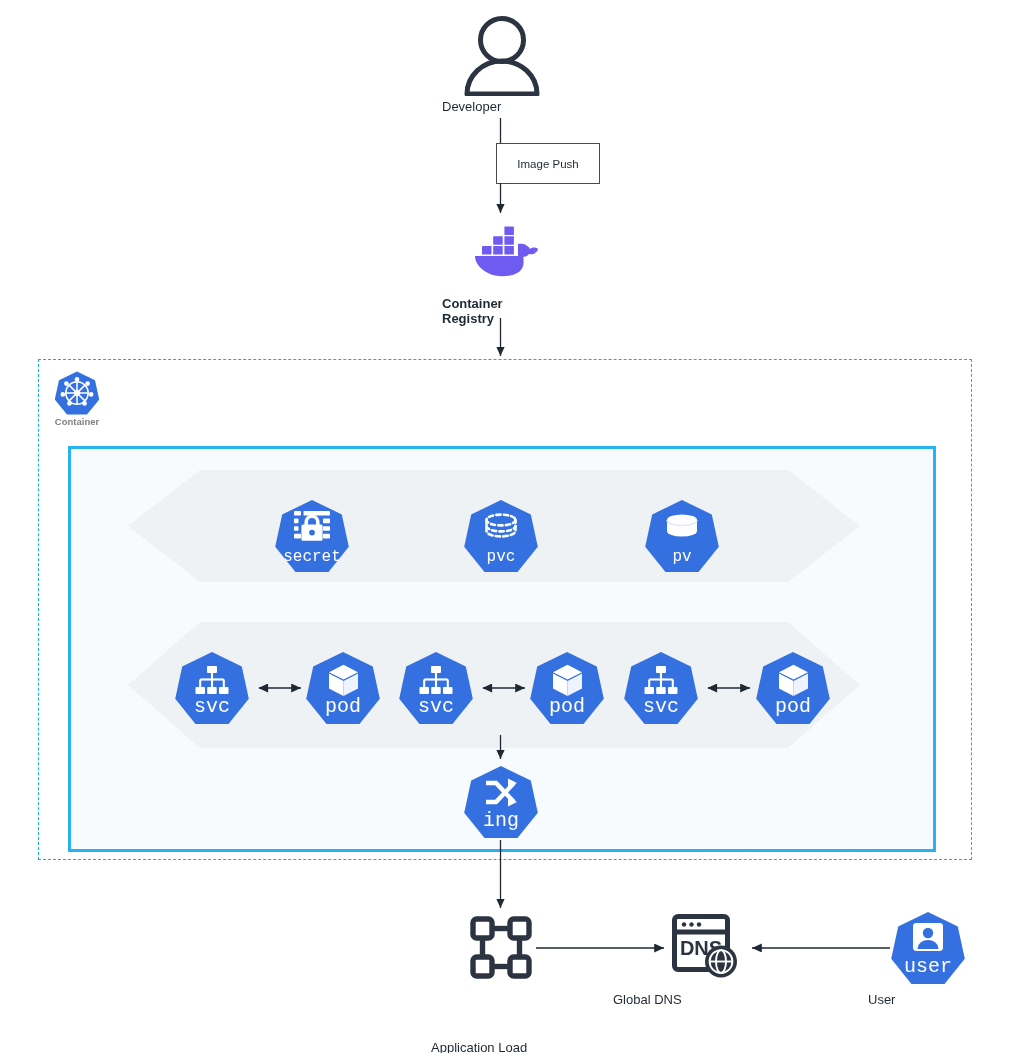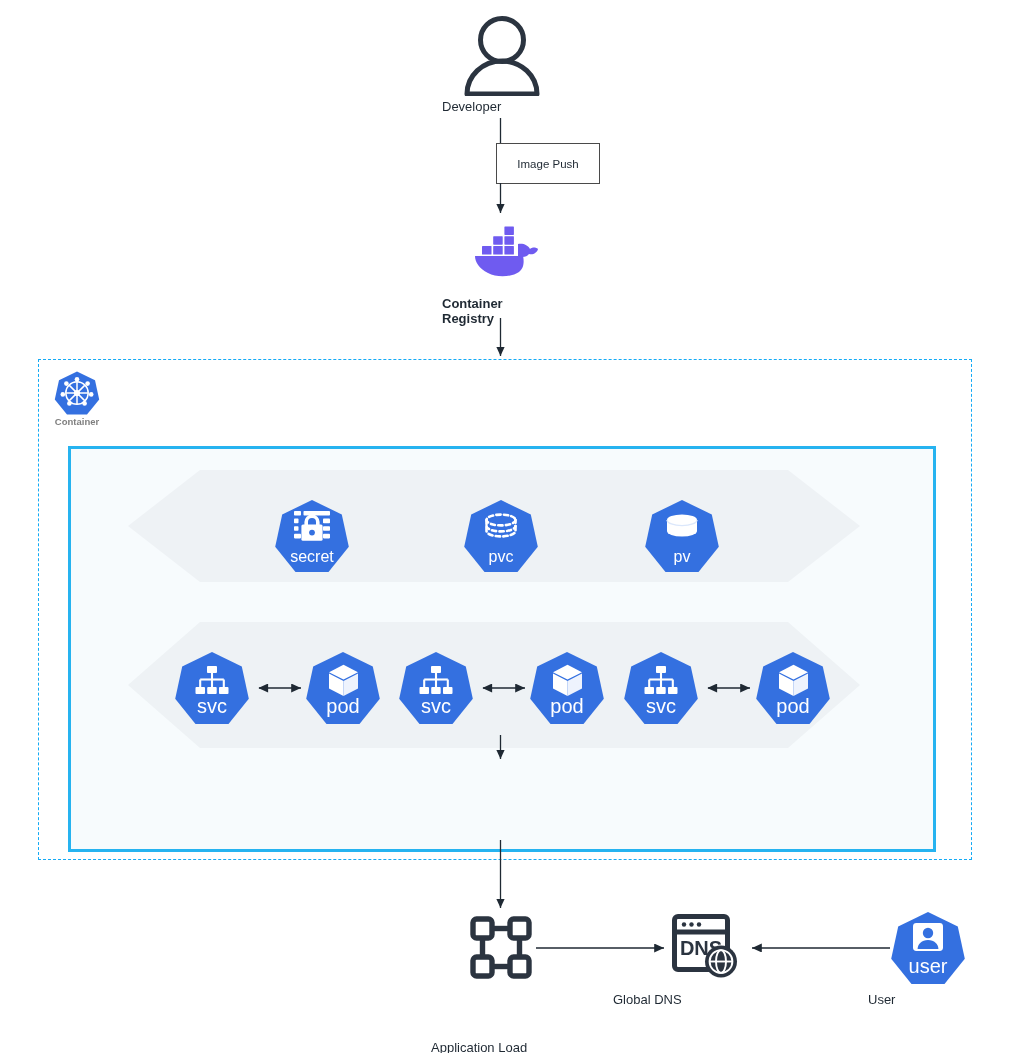--- a/index.html
+++ b/index.html
@@ -84,21 +84,21 @@
     position: absolute;
     width: 76px; height: 76px;
   }
   .k8s-node .hex-svg { position: absolute; left: 0; top: 0; }
   .k8s-node .node-text {
     position: absolute;
     left: 0; right: 0; bottom: 8px;
     text-align: center;
     color: #ffffff;
     font-size: 16px;
-    font-family: Liberation Sans, sans-serif;
+    font-family: Liberation Mono, monospace;
     pointer-events: none;
   }
   .k8s-node.small-text .node-text { font-size: 20px; }
 
   
   .conn { position: absolute; }
 </style>
 </head>
 <body>
 
@@ -351,20 +351,34 @@
       <path d="M1,9.6 L15.5,17 L15.5,32 L1,24.6 Z" fill="#ffffff"></path>
       <path d="M30,9.6 L15.5,17 L15.5,32 L30,24.6 Z" fill="#eef3fd"></path>
     </svg>
     <div class="node-text">pod</div>
   </div>
 
   <svg class="conn" style="left:492px; top:735px;" width="18" height="32">
     <line x1="8.5" y1="0" x2="8.5" y2="24" stroke="#1f2933" stroke-width="1.3" marker-end="url(#arrowDark)"></line>
   </svg>
 
+  <div class="k8s-node small-text" style="left:463px; top:764px;">
+    <svg class="hex-svg" width="76" height="76" viewBox="0 0 76 76">
+      <polygon points="38,2 67.8,16.5 74.8,48.8 54.5,74 21.5,74 1.2,48.8 8.2,16.5" fill="#3470E0"></polygon>
+    </svg>
+    <svg class="abs" style="left:21px; top:14px;" width="34" height="32" viewBox="0 0 34 32">
+      <g fill="none" stroke="#ffffff" stroke-width="4.4" stroke-linecap="butt">
+        <path d="M2,5 L12,5 L30,24"></path>
+        <path d="M2,24 L12,24 L30,5"></path>
+      </g>
+      <path d="M24,0.5 L33,5 L24,9.5 Z" fill="#ffffff"></path>
+      <path d="M24,19.5 L33,24 L24,28.5 Z" fill="#ffffff"></path>
+    </svg>
+    <div class="node-text">ing</div>
+  </div>
 
   <svg class="conn" style="left:492px; top:840px;" width="18" height="76">
     <line x1="8.5" y1="0" x2="8.5" y2="68" stroke="#1f2933" stroke-width="1.3" marker-end="url(#arrowDark)"></line>
   </svg>
 
   <div class="abs" style="left:470px; top:916px; width:62px; height:64px;">
     <svg width="62" height="64" viewBox="0 0 62 64">
       <g stroke="#2b3440" stroke-width="5.4" fill="none">
         <rect x="3" y="3" width="19" height="19" rx="3.6"></rect>
         <rect x="40" y="3" width="19" height="19" rx="3.6"></rect>

